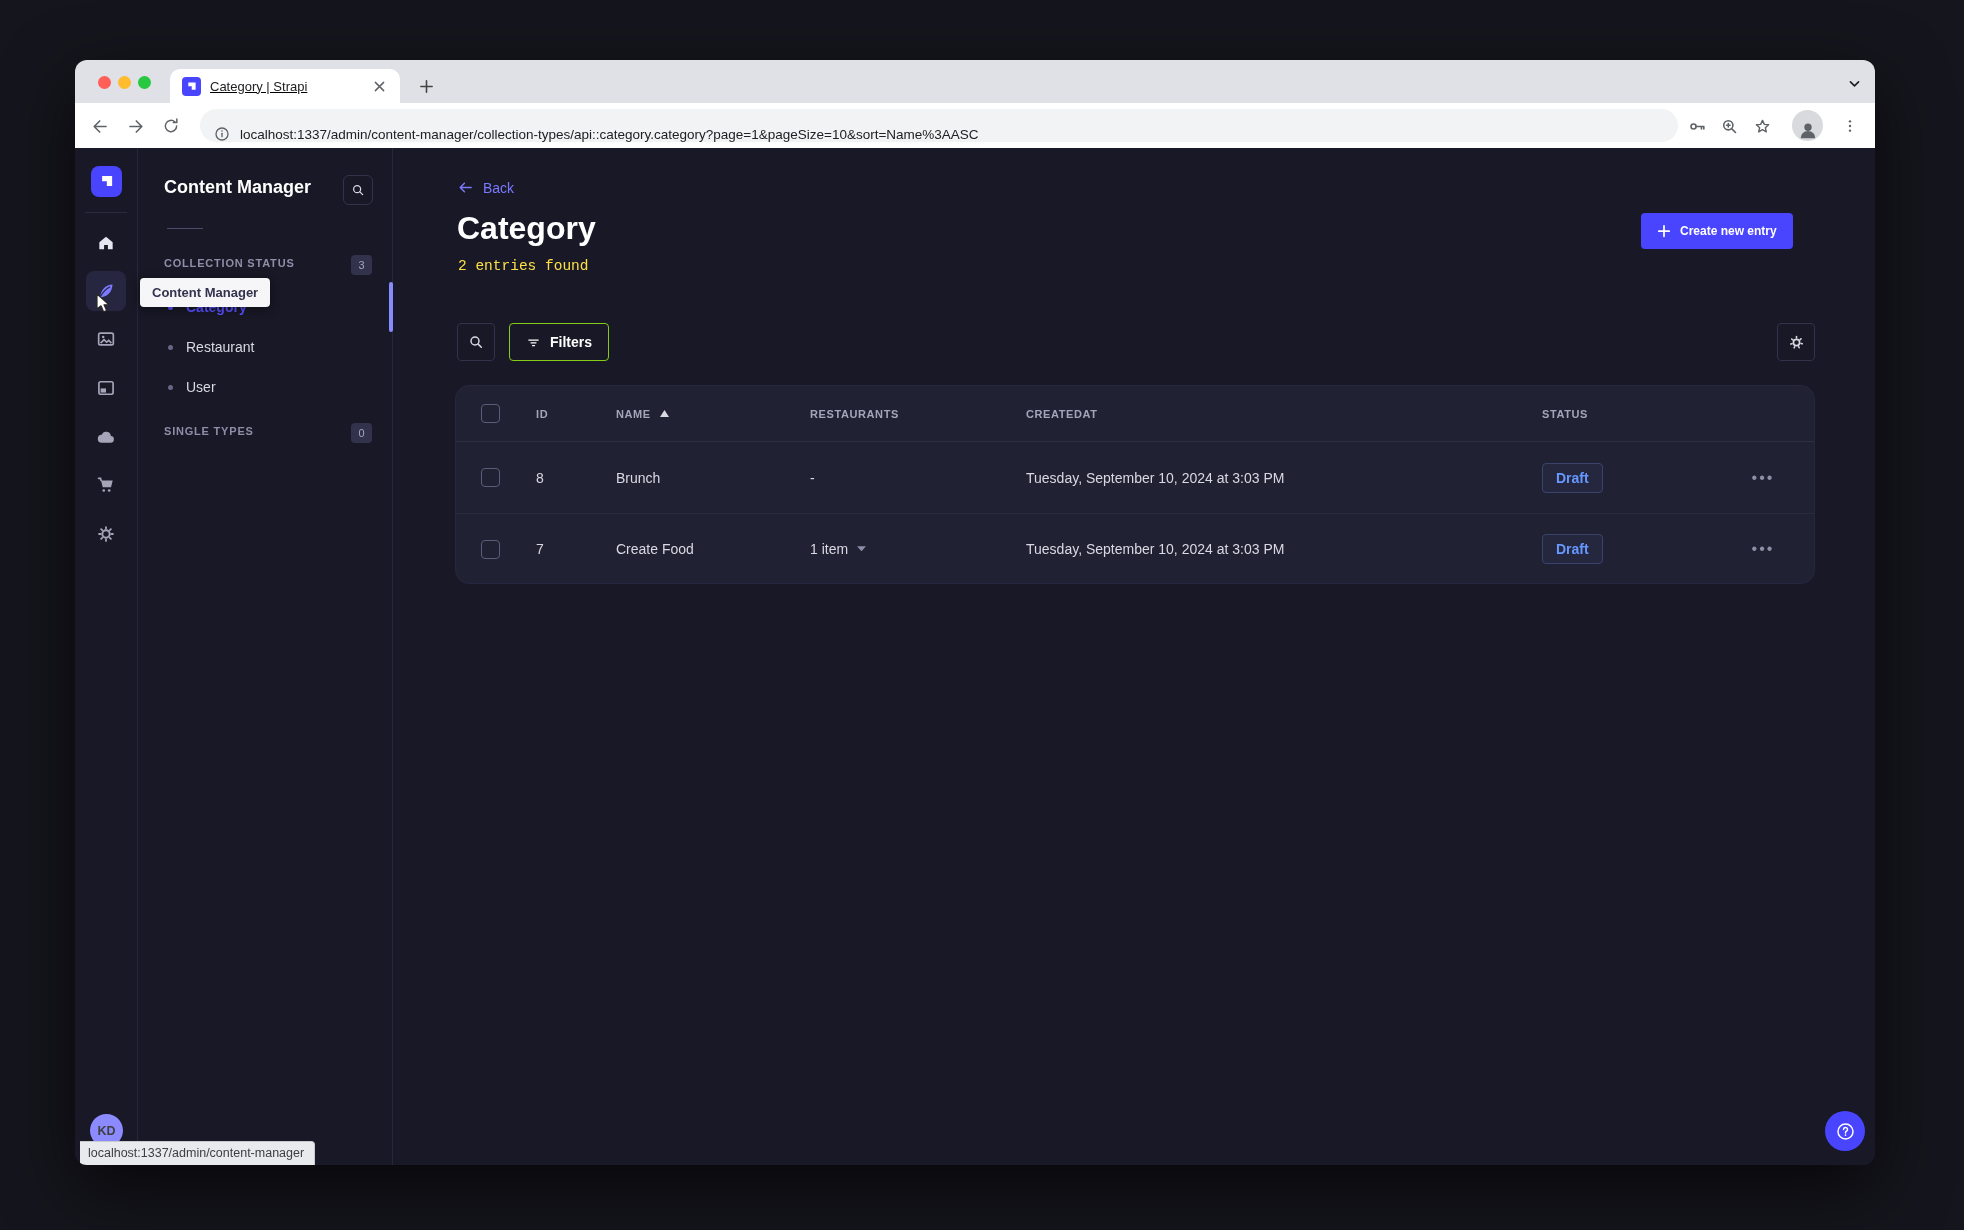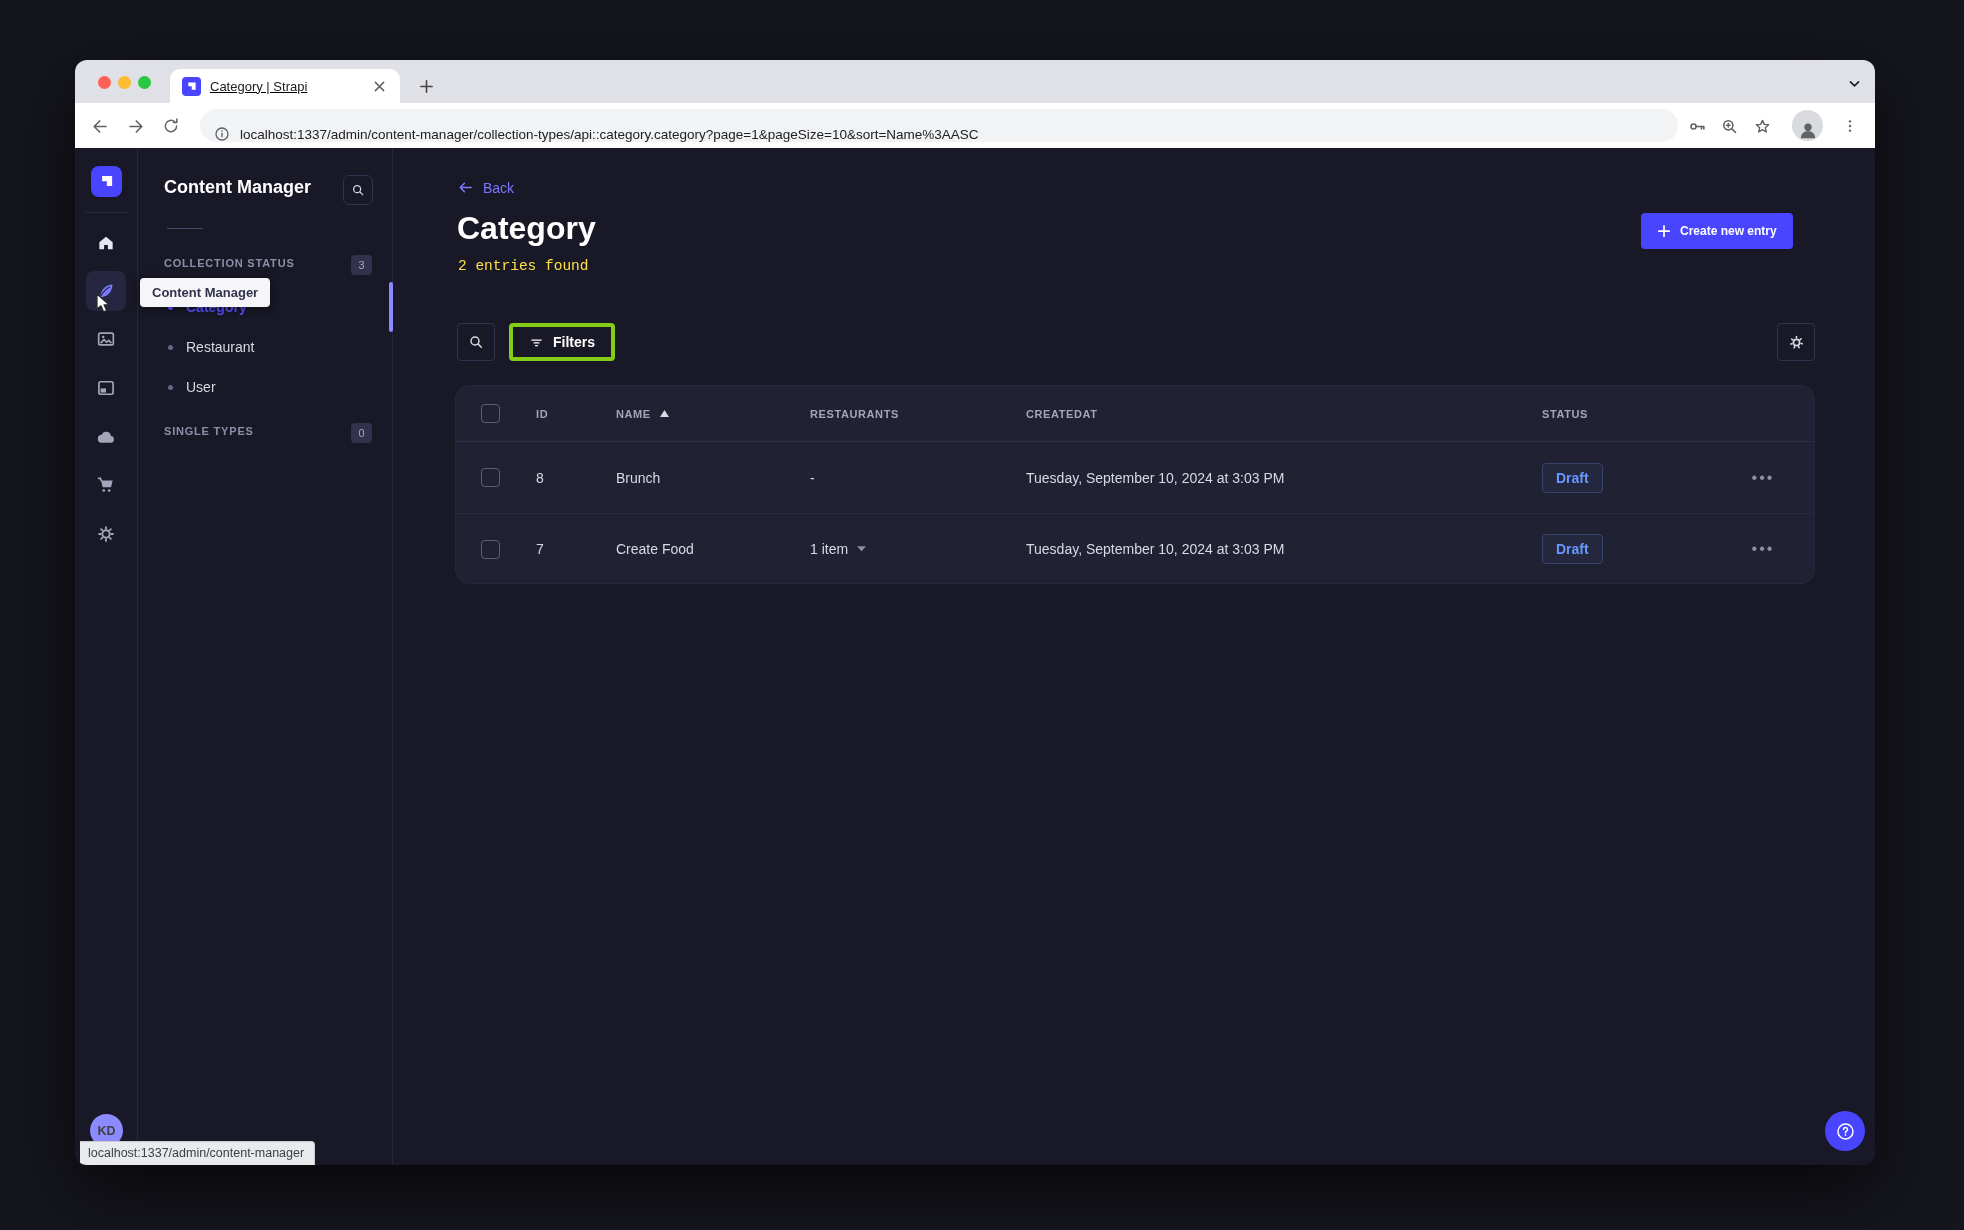--- a/index.html
+++ b/index.html
@@ -52,21 +52,21 @@
   .cm-tooltip { position:absolute; left:65px; top:130px; background:#f6f6f9; color:#32324d; font-size:13px; font-weight:bold; padding:7px 12px; border-radius:4px; box-shadow:0 2px 10px rgba(0,0,0,.4); z-index:40; white-space:nowrap; }
   .cursor { position:absolute; left:16px; top:144px; z-index:50; }
 
   .main { position:absolute; left:318px; top:0; width:1482px; height:100%; }
   .back { position:absolute; left:64px; top:31px; display:flex; align-items:center; gap:9px; font-size:14px; color:#7b79ff; }
   .page-title { position:absolute; left:64px; top:62px; font-size:32px; font-weight:bold; color:#ffffff; }
   .page-sub { position:absolute; left:65px; top:110px; font-size:14.5px; color:#fde047;font-family:Liberation Mono, monospace; }
   .create-btn { position:absolute; left:1248px; top:65px; height:36px; padding:0 16px; background:#4945ff; border-radius:4px; display:flex; align-items:center; gap:9px; font-size:12px; font-weight:bold; color:#ffffff; }
 
   .sq-btn { position:absolute; width:38px; height:38px; border:1px solid #32324d; border-radius:4px; display:flex; align-items:center; justify-content:center; color:#d9d9e3; }
-  .filters-btn { position:absolute; left:116px; top:175px; height:38px; padding:0 16px; border:4px solid #84cc16; border-radius:4px; display:flex; align-items:center; gap:9px; font-size:14px; font-weight:bold; color:#ffffff; }
+  .filters-btn { position:absolute; left:116px; top:175px; height:38px; padding:0 16px; border:1px solid #84cc16; border-radius:4px; display:flex; align-items:center; gap:9px; font-size:14px; font-weight:bold; color:#ffffff; }
 
   .card { position:absolute; left:62px; top:237px; width:1360px; height:199px; background:#212134; border:1px solid #262640; border-radius:14px; overflow:hidden; }
   .trow { display:grid; grid-template-columns:64px 80px 194px 216px 516px 1fr 70px; align-items:center; padding:0 16px; }
   .thead { height:56px; border-bottom:1px solid #2e2e45; }
   .th { font-size:11px; font-weight:bold; letter-spacing:.6px; color:#a5a5ba; display:flex; align-items:center; gap:8px; }
   .tr { height:71px; font-size:14px; color:#d9d9e3; }
   .tr + .tr { border-top:1px solid #2b2b3f; }
   .checkbox { width:19px; height:19px; border:1px solid #5c5c7a; border-radius:4px; margin-left:9px; }
   .badge-draft { display:inline-flex; align-items:center; justify-content:center; height:30px; padding:0 13px; border:1px solid #39436b; border-radius:4px; background:rgba(102,152,255,.05); color:#6698ff; font-size:14px; font-weight:bold; }
   .dots { color:#8e8ea9; letter-spacing:2px; font-size:16px; text-align:center; }

